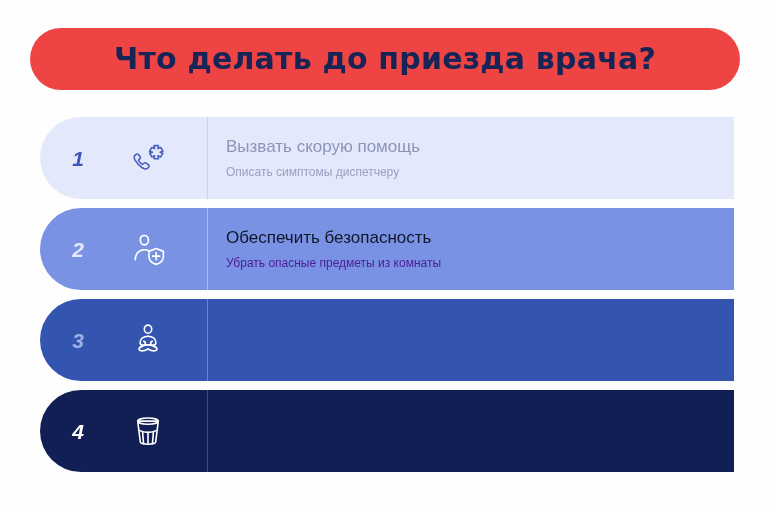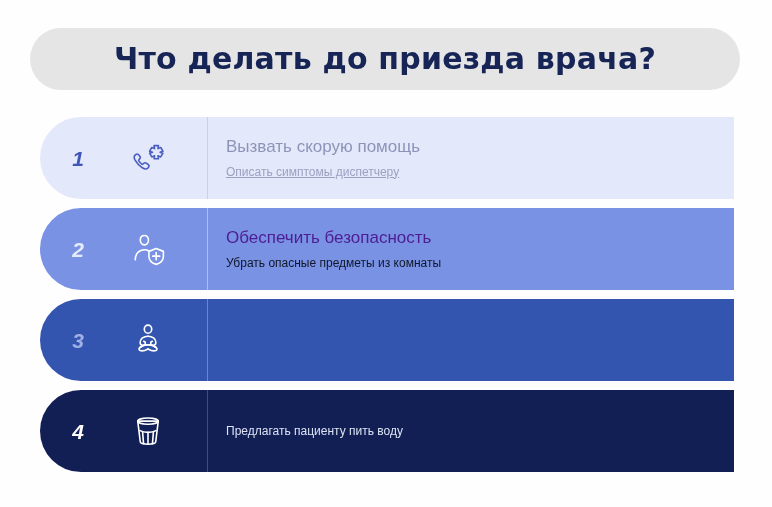--- a/index.html
+++ b/index.html
@@ -23,21 +23,21 @@
     box-sizing: border-box;
   }
 
   
   .title-banner {
     position: absolute;
     left: 30px;
     top: 28px;
     width: 710px;
     height: 62px;
-    background: #e5e5e5;
+    background: #ef4444;
     border-radius: 31px;
     display: flex;
     align-items: center;
     justify-content: center;
   }
   .title-text {
     font-family: "DejaVu Sans", "Liberation Sans", sans-serif;
     font-size: 30px;
     font-weight: bold;
     color: #162456;
@@ -121,28 +121,28 @@
     font-weight: normal;
     line-height: 1.2;
     white-space: nowrap;
   }
 
   
   .row-1 { background: #E4E8FB; }
   .row-1 .step-number { color: #3F55B8; }
   .row-1 .divider { background: #C9D1F3; }
   .row-1 .step-title { color: #8C95B8; }
-  .row-1 .step-sub { color: #9AA2C0; text-decoration: underline; }
+  .row-1 .step-sub { color: #9AA2C0; }
   .row-1 .icon-stroke { stroke: #4A5FC1; }
 
   .row-2 { background: #7A92E3; }
   .row-2 .step-number { color: #E6EBFB; }
   .row-2 .divider { background: #AEBDEE; }
-  .row-2 .step-title { color: #4c1d95; }
-  .row-2 .step-sub { color: #0f172a; }
+  .row-2 .step-title { color: #0f172a; }
+  .row-2 .step-sub { color: #4c1d95; }
   .row-2 .icon-stroke { stroke: #FFFFFF; }
 
   .row-3 { background: #3355B0; }
   .row-3 .step-number { color: #9FB0E4; }
   .row-3 .divider { background: #6C85CC; }
   .row-3 .step-title { color: #FFFFFF; }
   .row-3 .step-sub { color: #E4EAF9; }
   .row-3 .icon-stroke { stroke: #FFFFFF; }
 
   .row-4 { background: #121F55; }
@@ -229,18 +229,17 @@
           <svg viewBox="0 0 40 40" aria-hidden="true">
             <path class="icon-stroke" d="M9.2 9.6l2.7 22.0c0.1 1.2 3.6 2.4 8.1 2.4s8.0-1.2 8.1-2.4l2.7-22.0z"></path>
             <ellipse class="icon-stroke" cx="20" cy="9.6" rx="10.8" ry="3.3"></ellipse>
             <path class="icon-stroke" d="M11.6 19.6c1.9 1.1 5.0 1.8 8.4 1.8s6.5-0.7 8.4-1.8"></path>
             <path class="icon-stroke" d="M14.3 20.9l1.0 12.4M20 21.4v12.6M25.7 20.9l-1.0 12.4"></path>
           </svg>
         </div>
       </div>
       <div class="divider"></div>
       <div class="step-body">
-        <div class="step-sub">Предлагать пациенту пить воду</div>
       </div>
     </div>
 
   </div>
 </div>
 
 </body></html>

